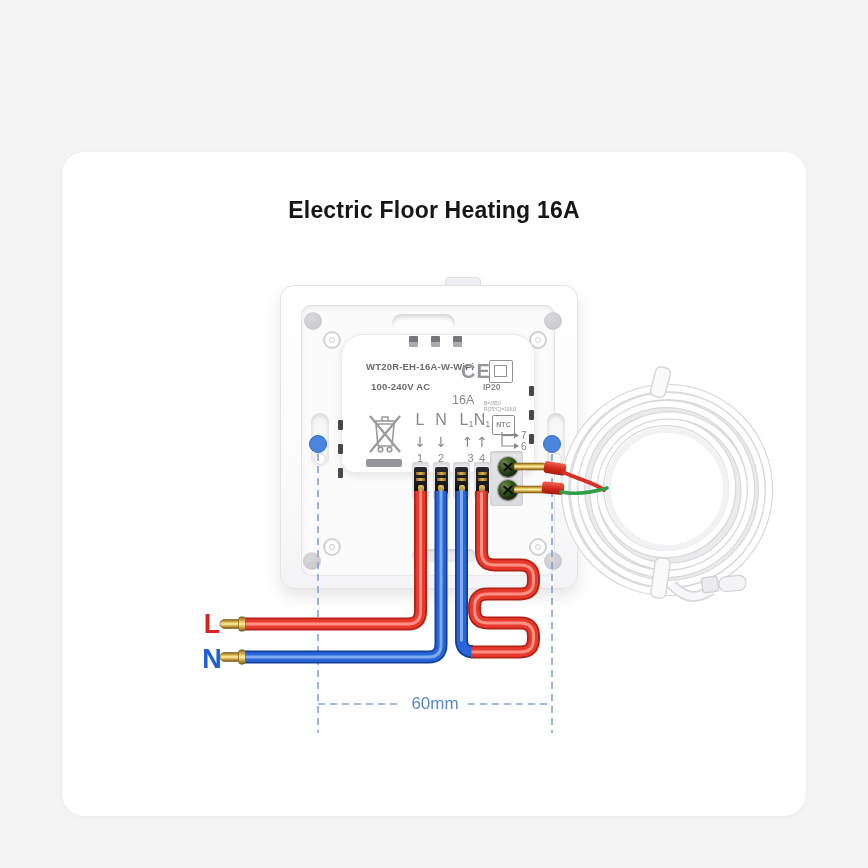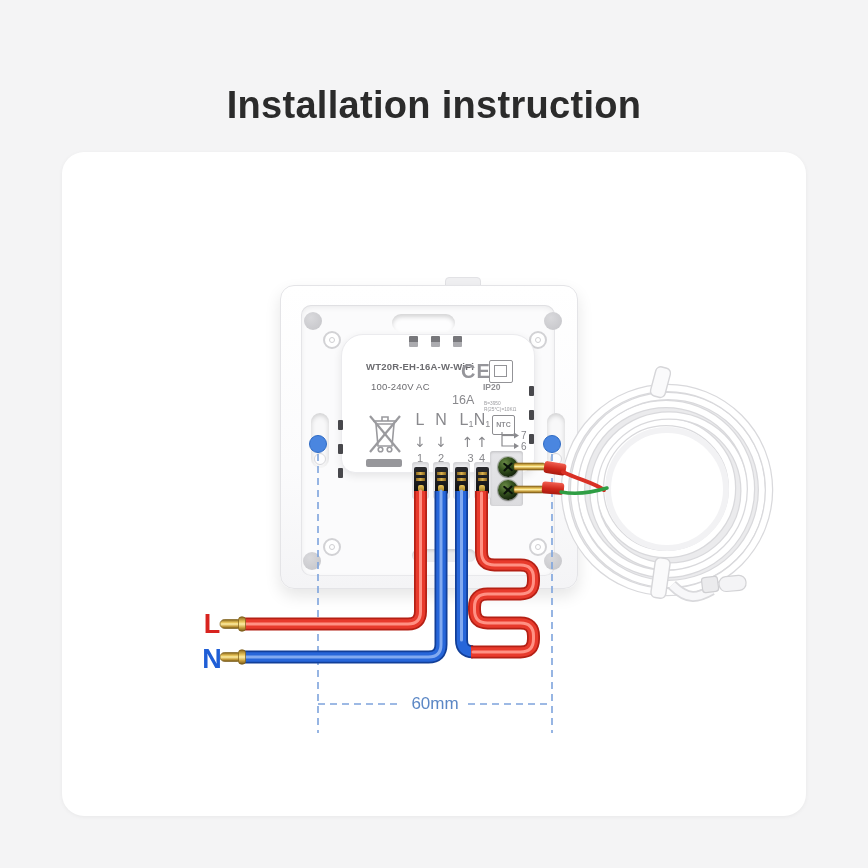--- a/index.html
+++ b/index.html
@@ -35,21 +35,21 @@
          border:1px solid #ebebee;border-radius:22px 22px 14px 14px;
          box-shadow:0 3px 9px rgba(0,0,0,.09);}
   .clip-top{width:9px;height:11px;border-radius:1px;
          background:linear-gradient(180deg,#77777b 55%,#ababaf 55%);}
   .clip-side{width:5px;height:10px;background:#48484c;border-radius:1px;}
   .model-line{left:366px;top:361px;font-size:9.5px;font-weight:bold;color:#6b6b6f;letter-spacing:.2px;white-space:nowrap;}
   .ce-mark{left:461px;top:360px;font-size:20px;color:#95959a;font-weight:bold;letter-spacing:1px;transform:scaleY(1.05);}
   .ip-box{left:489px;top:360px;width:22px;height:21px;border:1.5px solid #939397;border-radius:2px;}
   .ip-box::after{content:"";position:absolute;left:3.5px;top:3.5px;width:11px;height:10px;border:1.2px solid #939397;}
   .ip-label{left:483px;top:382px;width:34px;text-align:left;font-size:8.5px;font-weight:bold;color:#8d8d91;}
-  .voltage{left:371px;top:381px;font-size:9.5px;font-weight:normal;color:#6b6b6f;letter-spacing:.2px;}
+  .voltage{left:371px;top:381px;font-size:9.5px;font-weight:bold;color:#6b6b6f;letter-spacing:.2px;}
   .amp{left:452px;top:393px;font-size:12.5px;color:#89898d;}
   .gray-bar{left:366px;top:459px;width:36px;height:8px;border-radius:2px;background:#97979b;}
   .tcol{top:411px;width:24px;display:flex;flex-direction:column;align-items:center;color:#89898d;}
   .tletter{font-size:16px;line-height:18px;}
   .tletter .sub{font-size:9px;vertical-align:-2px;}
   .tarrow{font-family:"DejaVu Sans",sans-serif;font-size:14px;line-height:19px;}
   .tnum{font-size:11px;line-height:13px;}
   .ntc-spec{left:484px;width:50px;font-size:6px;line-height:6px;color:#9c9ca0;
             transform:scale(.8);transform-origin:left top;white-space:nowrap;}
   .ntc-box{left:492px;top:415px;width:21px;height:18px;border:1.2px solid #8d8d91;border-radius:2px;
@@ -80,22 +80,22 @@
   .lbl-live{left:192px;top:610px;color:#d8231f;}
   .lbl-neutral{left:192px;top:645px;color:#1f5ed6;}
   .dim-text{left:400px;top:694px;width:70px;text-align:center;font-size:17px;color:#5b87c5;}
   svg{display:block;}
 </style>
 </head>
 <body>
 
 <div id="app">
 
-  <div class="abs page-title">Installation instruction</div>
   <div class="abs card"></div>
+  <div class="abs subtitle">Electric Floor Heating 16A</div>
 
   <div class="abs top-tab"></div>
   <div class="abs plate"></div>
   <div class="abs inner-panel"></div>
   <div class="abs top-slot"></div>
 
   <div class="abs screw-big" style="left:304px;top:312px;"></div>
   <div class="abs screw-big" style="left:544px;top:312px;"></div>
   <div class="abs screw-big" style="left:303px;top:552px;"></div>
   <div class="abs screw-big" style="left:544px;top:552px;"></div>

